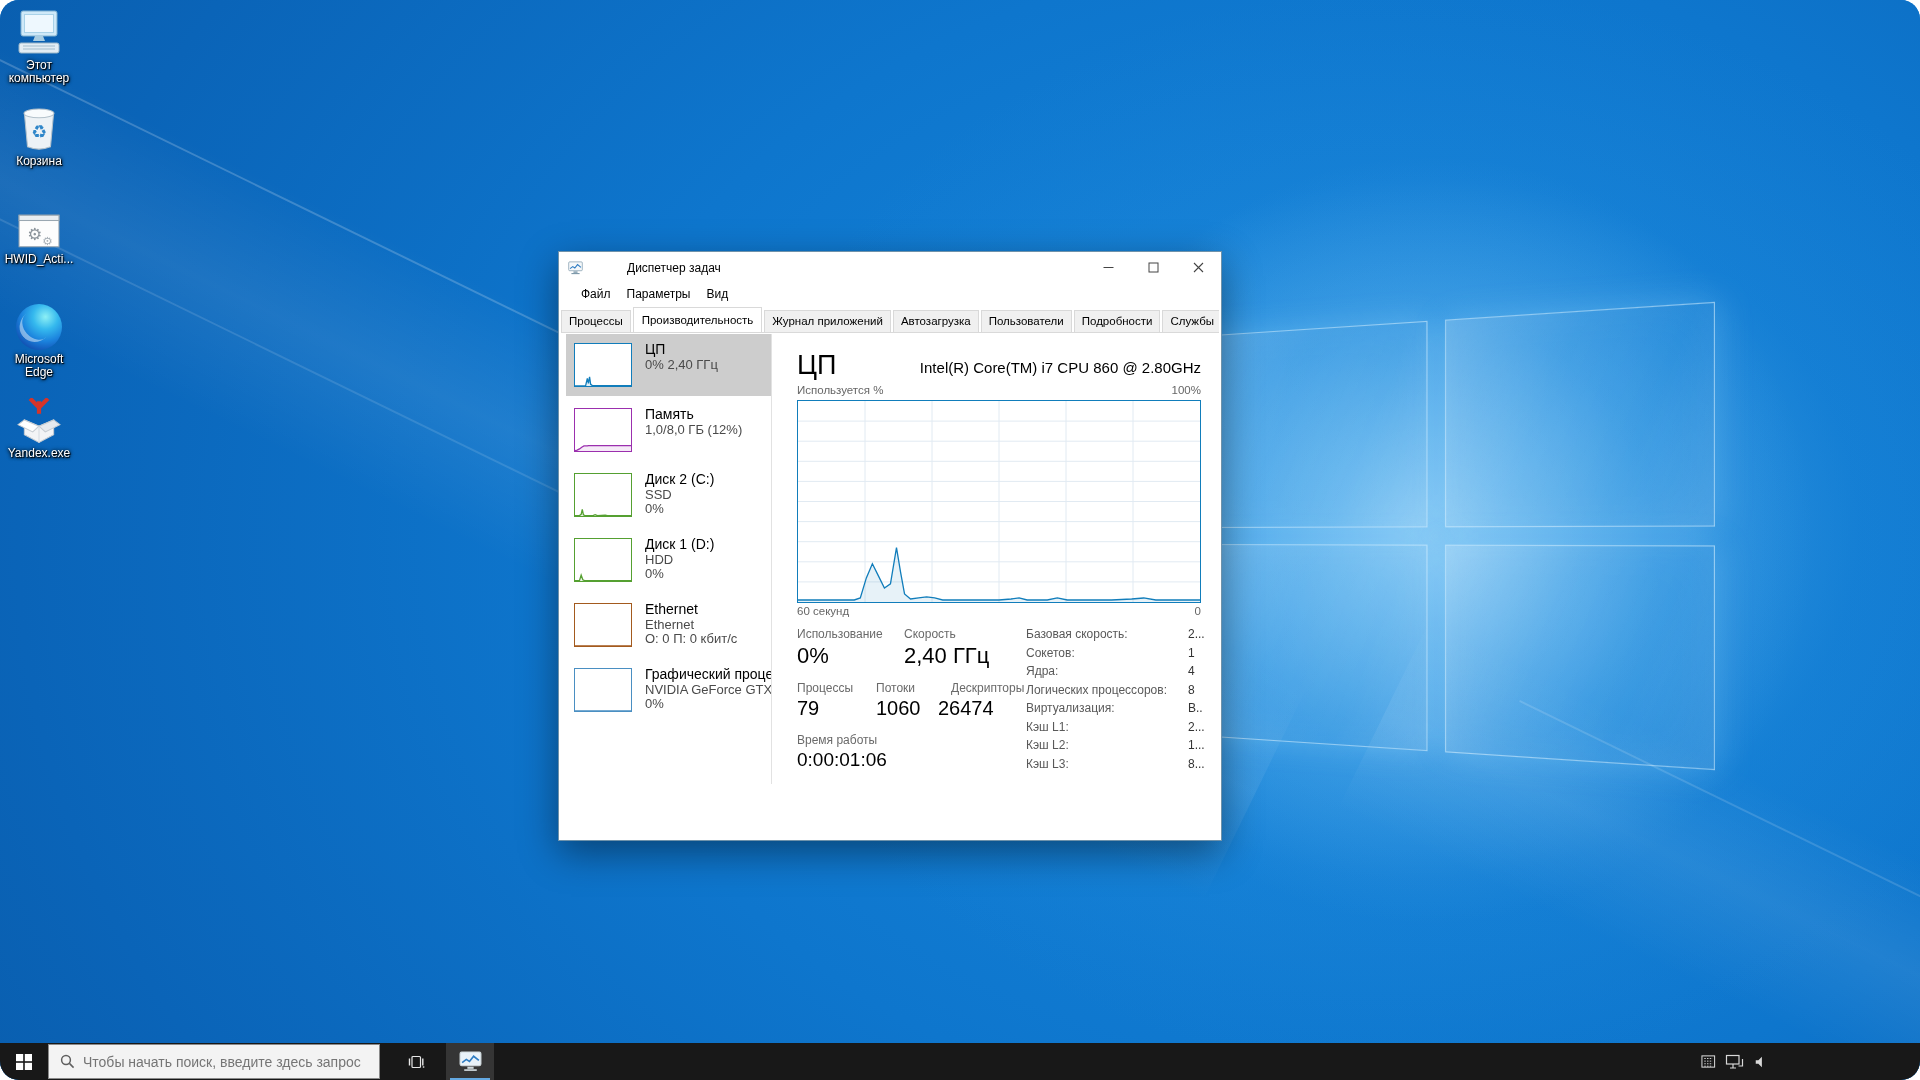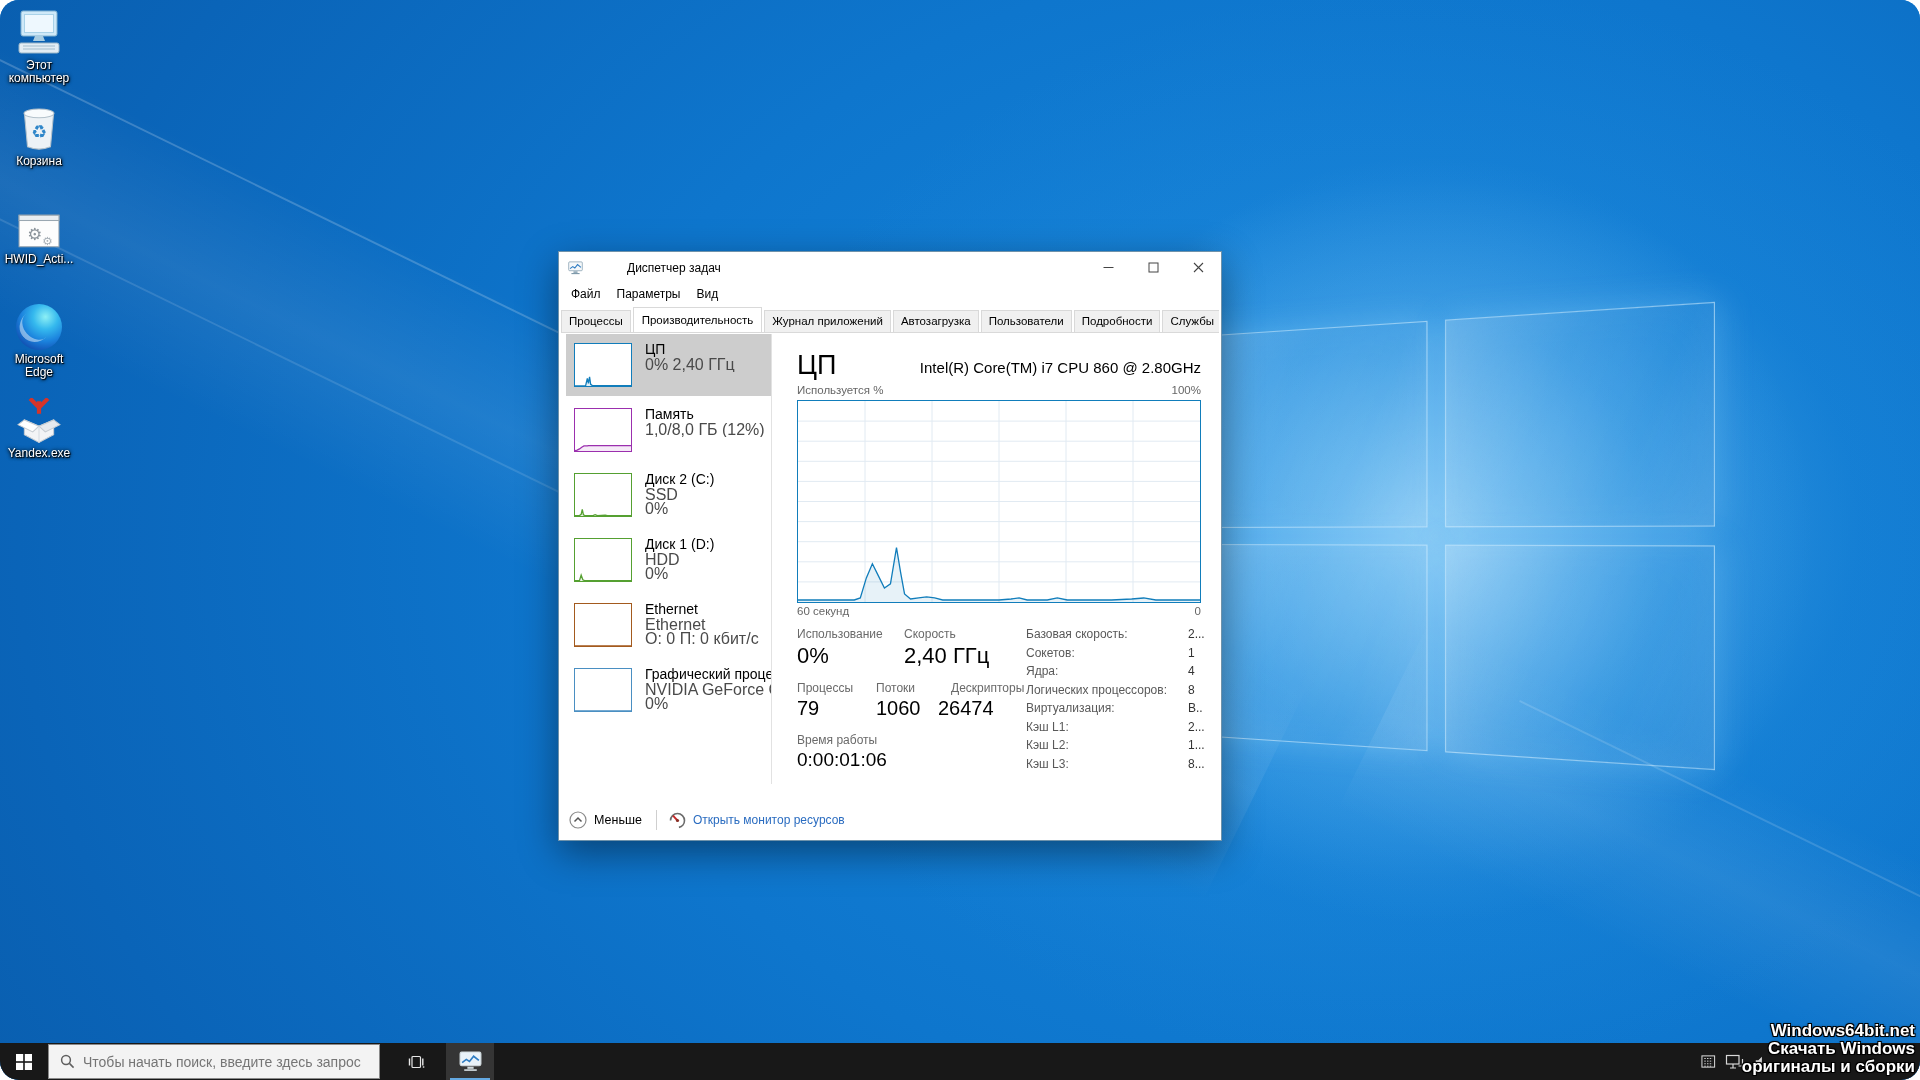--- a/index.html
+++ b/index.html
@@ -40,35 +40,35 @@
     border-radius:50%; border-left:5px solid rgba(255,255,255,.45); transform:rotate(-42deg); }
 
   
   .tm { position:absolute; left:558px; top:251px; width:664px; height:590px; background:#fff;
     border:1px solid #6f92aa; box-shadow:0 12px 36px rgba(0,0,0,.42); font-size:12px; color:#000; }
   .tm-titlebar { position:absolute; left:0; top:0; right:0; height:31px; background:#fff; display:flex; align-items:center; }
   .tm-titlebar .ticon { margin:0 6px 0 9px; display:flex; }
   .tm-title { font-size:12px;margin-left:38px; }
   .capbtns { position:absolute; right:0; top:0; height:31px; display:flex; }
   .capbtn { width:45px; height:31px; display:flex; align-items:center; justify-content:center; }
-  .tm-menubar { position:absolute; left:0; top:31px; right:0; height:22px; display:flex; align-items:center; padding-left:4px; }
+  .tm-menubar { position:absolute; left:0; top:31px; right:0; height:22px; display:flex; align-items:center; padding-left:14px; }
   .menu-item { padding:2px 8px; }
   .tm-tabs { position:absolute; left:2px; top:53px; right:2px; height:28px; border-bottom:1px solid #d9d9d9;
     display:flex; align-items:flex-end; white-space:nowrap; overflow:hidden; }
   .tab { font-size:11.5px; padding:4px 7px 5px; background:#f0f0f0; border:1px solid #d9d9d9; border-bottom:none; margin-right:2px; }
   .tab.active { background:#fff; padding:6px 8px 6px; position:relative; top:1px; border-bottom:1px solid #fff; }
 
   
   .side { position:absolute; left:7px; top:82px; width:205px; }
   .side-item { position:absolute; left:0; width:205px; height:62px; }
   .side-item.selected { background:#cdcdcd; }
   .mini { position:absolute; left:8px; top:9px; width:58px; height:44px; background:#fff; }
   .side-text { position:absolute; left:79px; top:7px; width:126px; overflow:hidden; }
   .side-title { font-size:14px; line-height:17px; white-space:nowrap; overflow:hidden; }
-  .side-sub { font-size:16px; line-height:14px; color:#4a4a4a; white-space:nowrap; overflow:hidden; }
+  .side-sub { font-size:13px; line-height:14px; color:#4a4a4a; white-space:nowrap; overflow:hidden; }
   .vdivider { position:absolute; left:212px; top:82px; bottom:56px; width:1px; background:#e2e2e2; }
 
   
   .main { position:absolute; left:238px; top:88px; width:404px; }
   .main-head { position:relative; height:40px; }
   .main-title { position:absolute; left:0; bottom:0; font-size:27px; line-height:30px; }
   .main-sub { position:absolute; right:0; bottom:4px; font-size:15px; }
   .chart-labels { position:relative; height:20px; margin-top:0; color:#666; font-size:11.5px; }
   .chart-labels .l { position:absolute; left:0; top:4px; } .chart-labels .r { position:absolute; right:0; top:4px; }
   .bigchart { display:block; width:404px; height:203px; background:#fff; }
@@ -374,40 +374,20 @@
           <span class="kv-l">Кэш L2:</span>
           <span class="kv-v">1...</span>
           </div>
         <div class="kv-row" style="top:131.5px">
           <span class="kv-l">Кэш L3:</span>
           <span class="kv-v">8...</span>
           </div>
       </div>
     </div>
 
-    <div class="tm-footer">
-      <div class="foot-inner">
-        <span style="display:flex;align-items:center;">
-          <svg width="18" height="18" viewBox="0 0 18 18">
-            <circle cx="9" cy="9" r="8" fill="none" stroke="#8a8a8a" stroke-width="1.2"></circle>
-            <path d="M5.5 10.5 L9 7 L12.5 10.5" fill="none" stroke="#555" stroke-width="1.5"></path>
-          </svg>
-          <span class="less-label">Меньше</span>
-        </span>
-        <span class="foot-sep"></span>
-        <span style="display:flex;align-items:center;">
-          <svg width="17" height="17" viewBox="0 0 18 18">
-            <circle cx="9" cy="9" r="7.4" fill="#fff" stroke="#6b6b6b" stroke-width="1.7" stroke-dasharray="34 13" stroke-dashoffset="24"></circle>
-            <line x1="9" y1="9" x2="4.2" y2="3.8" stroke="#c62828" stroke-width="2"></line>
-            <circle cx="9" cy="9" r="1.7" fill="#8a2f25"></circle>
-          </svg>
-          <span class="res-link">Открыть монитор ресурсов</span>
-        </span>
-      </div>
-    </div>
   </div>
 
   <div class="taskbar">
     <div class="start">
       <svg width="16" height="16" viewBox="0 0 16 16">
         <rect x="0" y="0" width="7.2" height="7.2" fill="#fff"></rect>
         <rect x="8.8" y="0" width="7.2" height="7.2" fill="#fff"></rect>
         <rect x="0" y="8.8" width="7.2" height="7.2" fill="#fff"></rect>
         <rect x="8.8" y="8.8" width="7.2" height="7.2" fill="#fff"></rect>
       </svg>
@@ -450,19 +430,14 @@
         </svg>
       </span>
       <span style="display:flex;">
         <svg width="14" height="14" viewBox="0 0 16 16">
           <path d="M2 6 v4 h3 l4 4 V2 L5 6 Z" fill="#d8d8d8"></path>
         </svg>
       </span>
     </div>
   </div>
 
-  <div class="watermark">
-    <div>Windows64bit.net</div>
-    <div>Скачать Windows</div>
-    <div>оригиналы и сборки</div>
-  </div>
 
 </div>
 
 </body></html>

